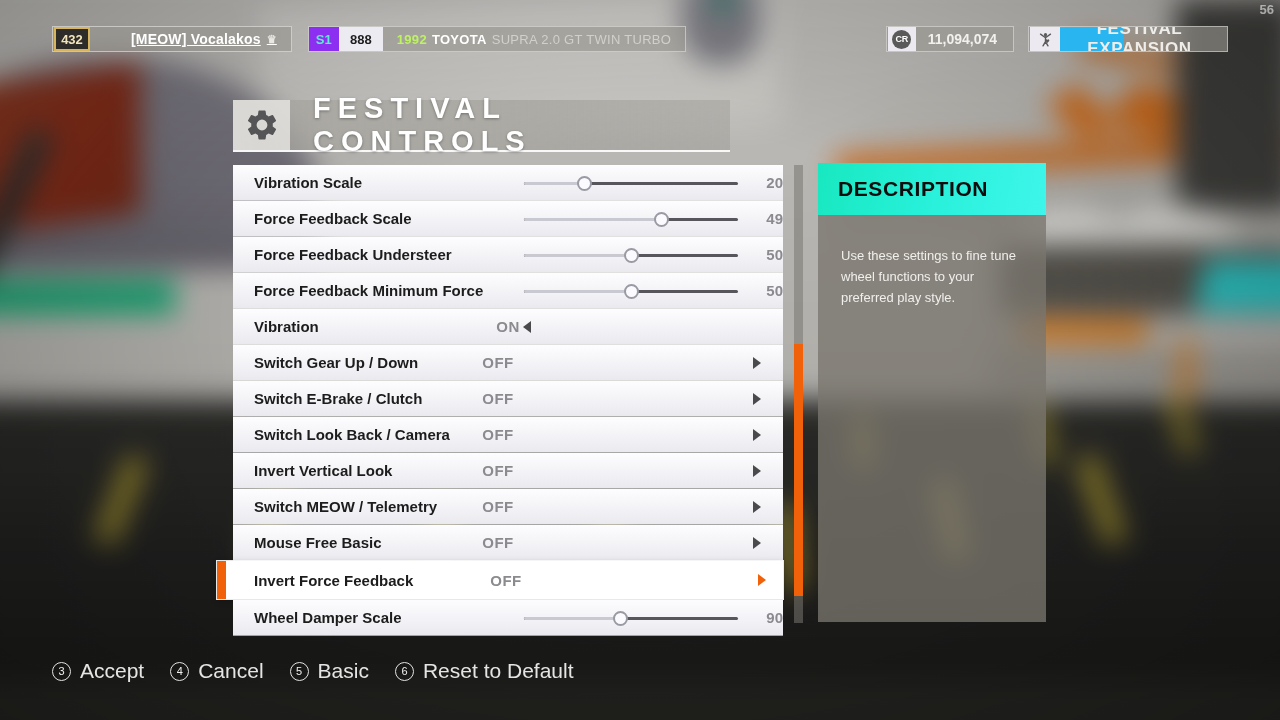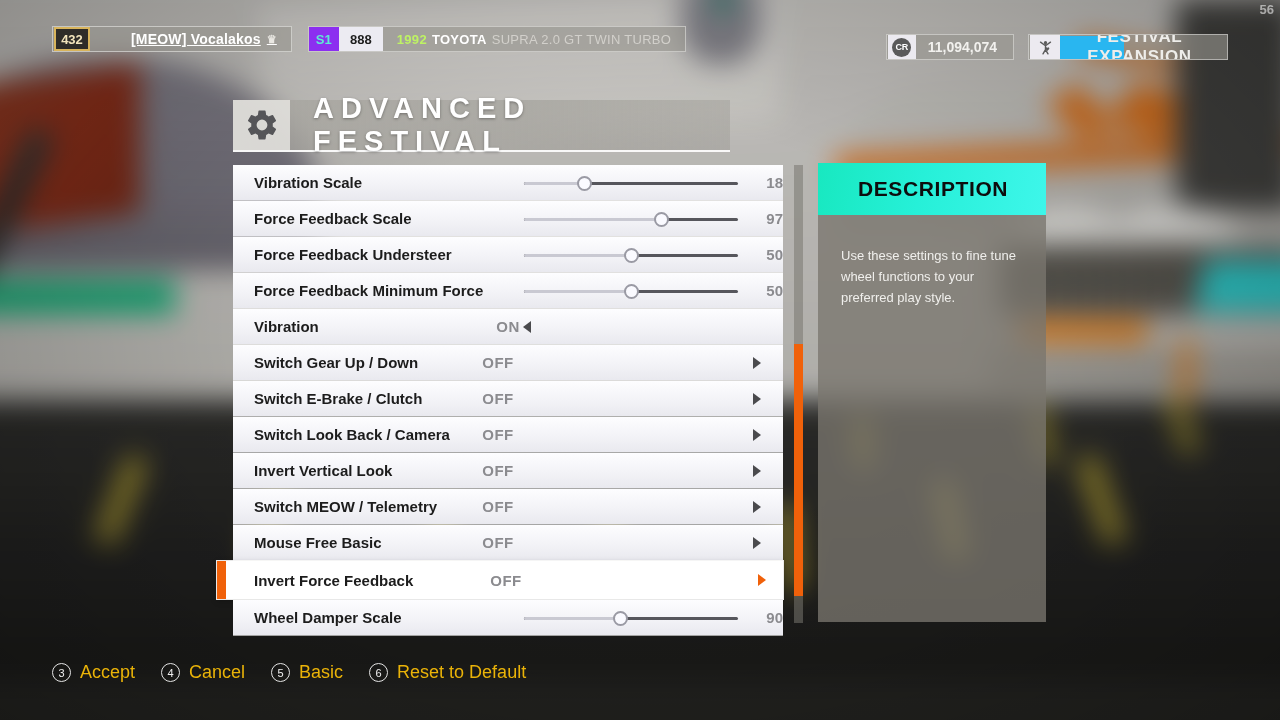--- a/index.html
+++ b/index.html
@@ -70,21 +70,21 @@
   .class-badge{width:30px;display:flex;align-items:center;justify-content:center;background:#8a2be2;
                background:#8c2ff0;color:#5eead4;font-weight:bold;font-size:13px;}
   .pi-badge{width:44px;display:flex;align-items:center;justify-content:center;background:#ecebf2;
             color:#1d1d1d;font-weight:bold;font-size:13px;}
   .carname{padding:0 14px;display:flex;align-items:center;gap:5px;white-space:nowrap;
            font-size:13px;color:#e8e7e3;letter-spacing:.3px;}
   .carname .yr{font-weight:bold;color:#bef264;}
   .carname .mk{font-weight:bold;color:#ffffff;}
   .carname .md{color:#d2d0cb;}
 
-  .hud-right{position:absolute;right:52px;top:26px;display:flex;align-items:stretch;height:26px;margin-top:8px;}
+  .hud-right{position:absolute;right:52px;top:26px;display:flex;align-items:stretch;height:26px;}
   .cr-box{display:flex;align-items:center;height:26px;background:rgba(150,148,142,.62);
           border:1px solid rgba(240,240,238,.5);box-sizing:border-box;}
   .cr-icon{width:28px;height:24px;display:flex;align-items:center;justify-content:center;background:#eceaf0;margin-left:1px;}
   .cr-circle{width:19px;height:19px;border-radius:50%;background:#5a5a5a;color:#fff;font-size:9px;font-weight:bold;
              display:flex;align-items:center;justify-content:center;letter-spacing:-.3px;}
   .cr-val{padding:0 16px 0 12px;color:#f2f1ee;font-size:14px;font-weight:bold;}
   .fest-box{position:relative;display:flex;align-items:center;height:26px;width:200px;margin-left:14px;
             background:rgba(150,148,142,.62);border:1px solid rgba(240,240,238,.5);box-sizing:border-box;overflow:hidden;}
   .fest-icon{width:30px;height:24px;display:flex;align-items:center;justify-content:center;background:#eceaf0;
              margin-left:1px;z-index:3;}
@@ -133,30 +133,30 @@
   .row.selected .arrow-r{border-left-color:#f0610a;right:17px;}
   .row.selected .value{transform:translateX(6px);}
 
   
   .scrollbar{position:absolute;left:794px;top:165px;width:9px;height:458px;background:rgba(120,118,112,.55);}
   .scroll-thumb{position:absolute;left:0;width:9px;background:#f0610a;}
 
   
   .desc{position:absolute;left:818px;top:163px;width:228px;height:459px;background:rgba(122,118,110,.78);}
   .desc-head{height:52px;background:linear-gradient(100deg,#18e8c0 0%,#26f0d8 45%,#3ef6ea 100%);
-             display:flex;align-items:center;padding-left:40px;}
+             display:flex;align-items:center;padding-left:20px;}
   .desc-head span{color:#0d0d0d;font-size:21px;font-weight:bold;letter-spacing:.6px;}
   .desc-body{padding:30px 22px 0 23px;color:#f0efec;font-size:13px;line-height:21px;}
 
   
   .legend{position:absolute;left:52px;bottom:37px;display:flex;align-items:center;gap:26px;}
   .legend-item{display:flex;align-items:center;gap:9px;}
   .btn-circle{width:19px;height:19px;border-radius:50%;border:1.5px solid #e4e4e4;box-sizing:border-box;
               display:flex;align-items:center;justify-content:center;color:#f0f0f0;font-size:11px;}
-  .legend-label{color:#eab308;font-size:18px;}
+  .legend-label{color:#e5e5e5;font-size:21px;}
 </style>
 </head>
 <body>
 
 <div id="root">
 
   <div class="bg">
     <div class="bg-layer">
       <div class="sky"></div>
       <div class="white-roof"></div>
@@ -241,41 +241,41 @@
     <div class="fps">56</div>
   </div>
 
   <div class="title-wrap">
     <div class="title-bar"></div>
     <div class="title-icon">
       <svg width="36" height="36" viewBox="0 0 24 24" aria-hidden="true">
         <path fill="#555558" d="M19.14 12.94a7.07 7.07 0 0 0 .06-.94 7.07 7.07 0 0 0-.06-.94l2.03-1.58a.48.48 0 0 0 .12-.61l-1.92-3.32a.48.48 0 0 0-.59-.22l-2.39.96a7.07 7.07 0 0 0-1.62-.94l-.36-2.54a.48.48 0 0 0-.48-.41h-3.84a.48.48 0 0 0-.48.41l-.36 2.54c-.59.24-1.13.56-1.62.94l-2.39-.96a.48.48 0 0 0-.59.22L2.74 8.87a.48.48 0 0 0 .12.61l2.03 1.58a7.07 7.07 0 0 0 0 1.88l-2.03 1.58a.48.48 0 0 0-.12.61l1.92 3.32c.12.22.38.3.59.22l2.39-.96c.49.38 1.03.7 1.62.94l.36 2.54c.04.24.24.41.48.41h3.84c.24 0 .44-.17.48-.41l.36-2.54c.59-.24 1.13-.56 1.62-.94l2.39.96c.22.08.47 0 .59-.22l1.92-3.32a.48.48 0 0 0-.12-.61zM12 15.6A3.6 3.6 0 1 1 15.6 12 3.6 3.6 0 0 1 12 15.6z"></path>
       </svg>
     </div>
-    <div class="title-text">ADVANCED FESTIVAL</div>
+    <div class="title-text">FESTIVAL CONTROLS</div>
   </div>
 
   <div class="list" id="settings-list">
       <div class="row">
         <div class="label">Vibration Scale</div>
         <div class="slider">
           <div class="track"></div>
           <div class="track-filled" style="width: 59.92px;"></div>
           <div class="knob" style="left: 52.92px;"></div>
         </div>
-        <div class="num">18</div>
+        <div class="num">20</div>
       </div>
       <div class="row">
         <div class="label">Force Feedback Scale</div>
         <div class="slider">
           <div class="track"></div>
           <div class="track-filled" style="width: 136.96px;"></div>
           <div class="knob" style="left: 129.96px;"></div>
         </div>
-        <div class="num">97</div>
+        <div class="num">49</div>
       </div>
       <div class="row">
         <div class="label">Force Feedback Understeer</div>
         <div class="slider">
           <div class="track"></div>
           <div class="track-filled" style="width: 107px;"></div>
           <div class="knob" style="left: 100px;"></div>
         </div>
         <div class="num">50</div>
       </div>

